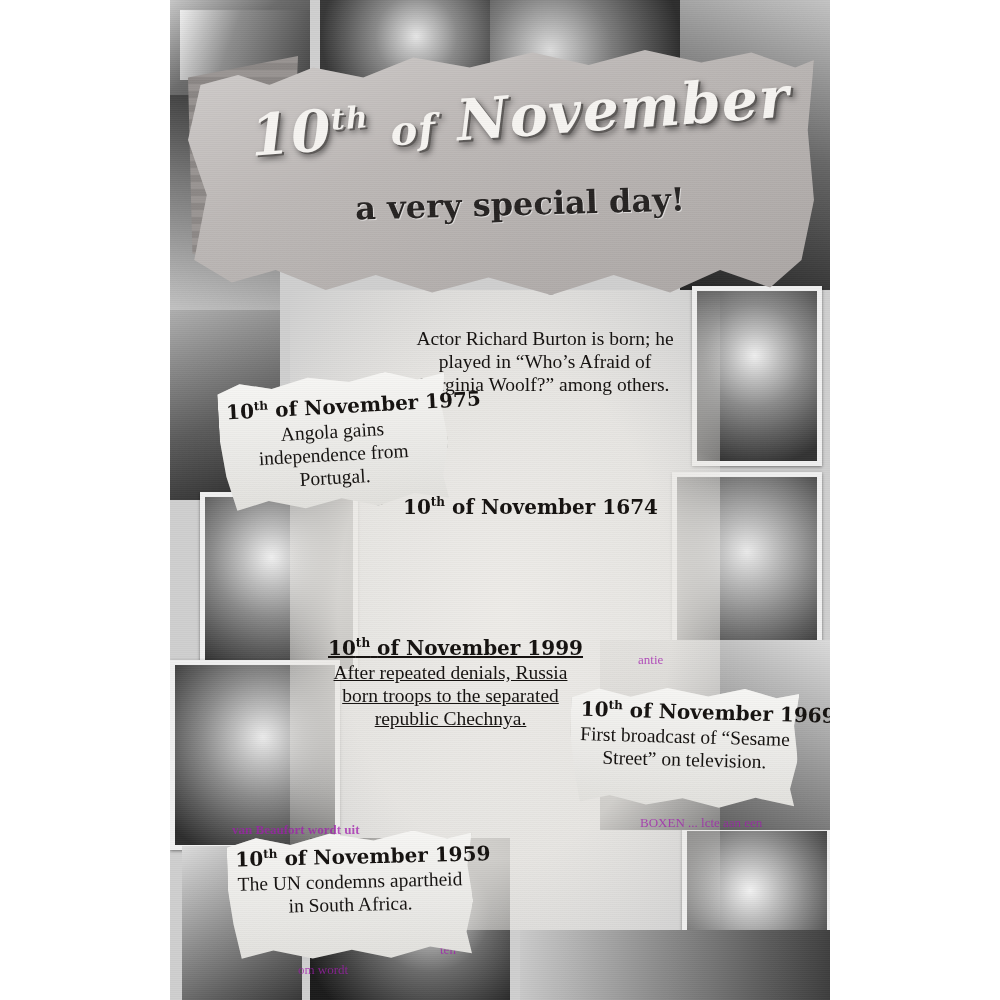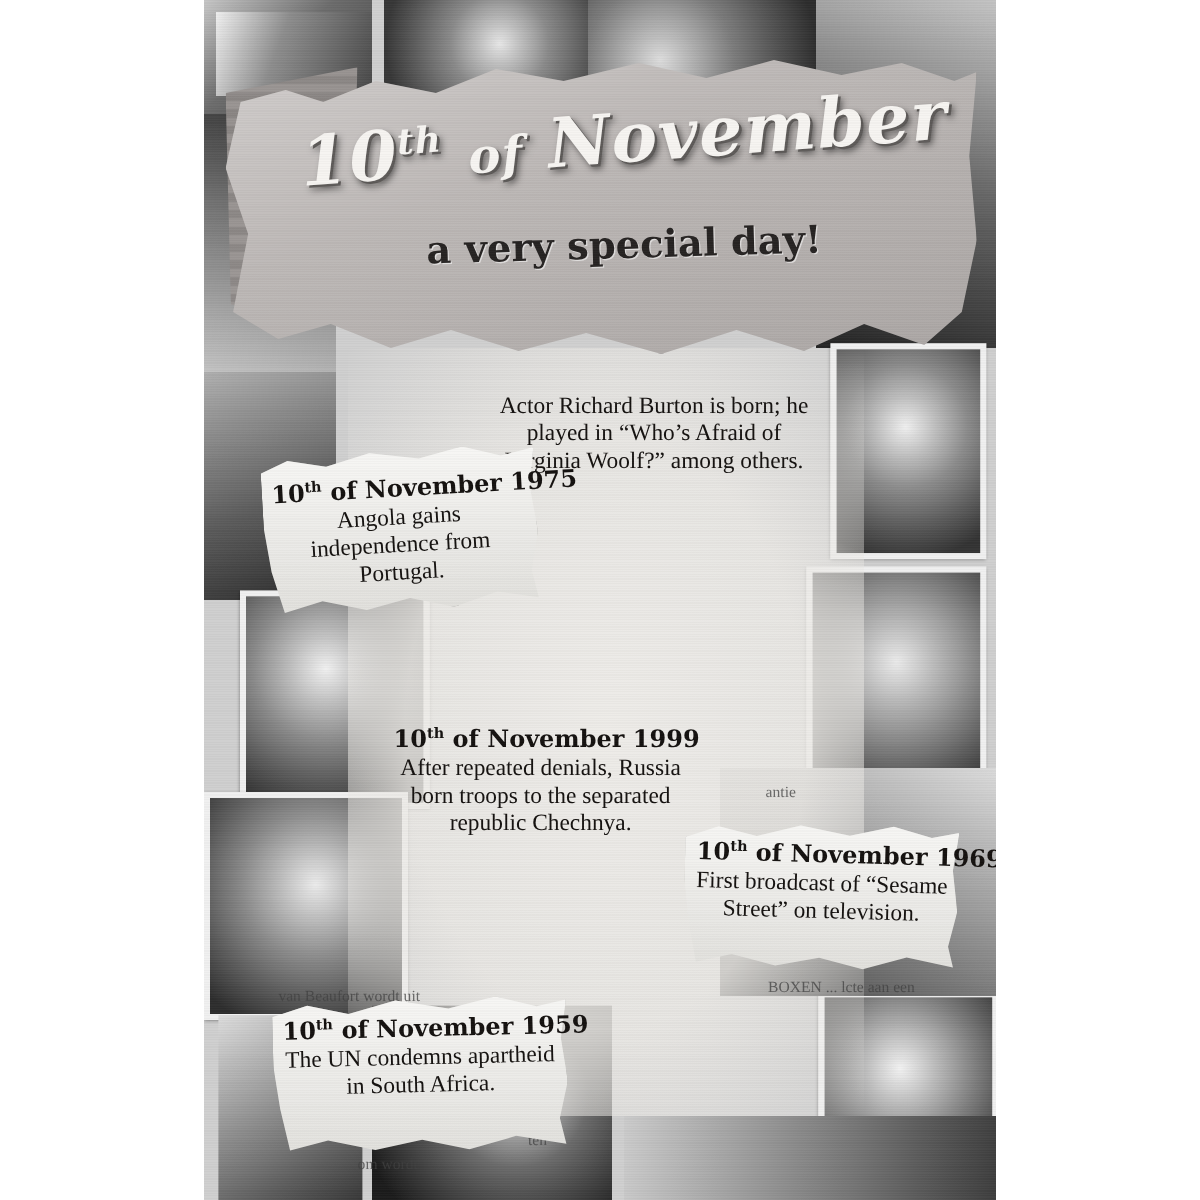--- a/index.html
+++ b/index.html
@@ -172,42 +172,42 @@
   
   #clip-1975 {
     left: 50px; top: 375px; width: 228px; height: 133px;
     transform: rotate(-3.2deg);
     clip-path: polygon(0% 10%, 10% 3%, 24% 8%, 40% 1%, 58% 6%, 74% 0%, 88% 7%, 100% 3%, 98% 28%, 100% 55%, 97% 80%, 99% 97%, 84% 92%, 68% 100%, 52% 93%, 36% 99%, 20% 92%, 6% 98%, 2% 72%, 0% 44%);
   }
   #ev-1975 { left: 58px; top: 395px; width: 210px; }
 
   #ev-1925 { left: 240px; top: 328px; width: 270px; }
   #ev-1674 { left: 208px; top: 495px; width: 305px; }
-  #ev-1999 { left: 158px; top: 604px; width: 245px; }
+  #ev-1999 { left: 158px; top: 636px; width: 245px; text-decoration: underline; }
 
   #clip-1969 {
     left: 400px; top: 686px; width: 228px; height: 122px;
     transform: rotate(1.6deg);
     clip-path: polygon(0% 12%, 12% 4%, 26% 10%, 42% 2%, 60% 8%, 76% 1%, 90% 8%, 100% 4%, 98% 30%, 100% 58%, 97% 82%, 99% 96%, 82% 90%, 66% 99%, 50% 92%, 34% 98%, 18% 91%, 5% 97%, 2% 70%, 0% 40%);
   }
   #ev-1969 { left: 410px; top: 700px; width: 210px; }
 
   #clip-1959 {
     left: 58px; top: 832px; width: 245px; height: 128px;
     transform: rotate(-1.4deg);
     clip-path: polygon(0% 10%, 12% 3%, 26% 9%, 42% 1%, 60% 7%, 76% 0%, 90% 7%, 100% 3%, 98% 28%, 100% 56%, 97% 80%, 99% 97%, 82% 91%, 66% 99%, 50% 92%, 34% 98%, 18% 91%, 5% 97%, 2% 70%, 0% 42%);
   }
   #ev-1959 { left: 66px; top: 845px; width: 228px; }
 
   
   .newsprint {
     position: absolute;
     font-family: "Liberation Serif", serif;
     font-size: 13px;
-    color: #404040;
+    color: #a21caf;
     opacity: .75;
     white-space: nowrap;
   }
 </style>
 </head>
 <body>
 
 <div id="card">
 
   <div class="photo" style="left:-10px; top:-6px; width:150px; height:110px;
@@ -253,21 +253,21 @@
               background:radial-gradient(circle at 45% 35%, #f4f2ef 0%, #7e7a77 48%, #191817 92%);"></div>
 
   <div class="photo" style="left:430px; top:640px; width:230px; height:190px;
               background:linear-gradient(205deg,#dedbd6,#8c8884 55%,#45423f);"></div>
 
   <div class="photo" style="left:350px; top:930px; width:320px; height:80px;
               background:linear-gradient(95deg,#cecbc6,#77736f 60%,#3a3835);"></div>
 
   <div id="wash"></div>
 
-  <div class="newsprint" style="left:62px; top:822px;">van Beaufort wordt uit</div>
+  <div class="newsprint" style="left:62px; top:822px;font-weight:bold;">van Beaufort wordt uit</div>
   <div class="newsprint" style="left:468px; top:652px;">antie</div>
   <div class="newsprint" style="left:470px; top:815px;text-align:right;">BOXEN  ... lcte aan een</div>
   <div class="newsprint" style="left:128px; top:962px;">om wordt</div>
   <div class="newsprint" style="left:270px; top:942px;">ten</div>
 
   <div id="header-strip"></div>
   <div id="header-paper"></div>
 
   <div id="title-main">
     <span>10</span><span class="ord">th</span>
@@ -284,20 +284,24 @@
   <div class="clip" id="clip-1975"></div>
   <div class="event" id="ev-1975" style="transform:rotate(-3.2deg);">
     <div class="ev-date">
       <span>10</span><span class="ord">th</span>
       <span>of November 1975</span>
     </div>
     <div class="ev-body">Angola gains independence from Portugal.</div>
   </div>
 
   <div class="event" id="ev-1674">
+    <div class="ev-date">
+      <span>10</span><span class="ord">th</span>
+      <span>of November 1674</span>
+    </div>
   </div>
 
   <div class="event" id="ev-1999">
     <div class="ev-date">
       <span>10</span><span class="ord">th</span>
       <span>of November 1999</span>
     </div>
     <div class="ev-body">After repeated denials, Russia born troops to the separated republic Chechnya.</div>
   </div>
 

